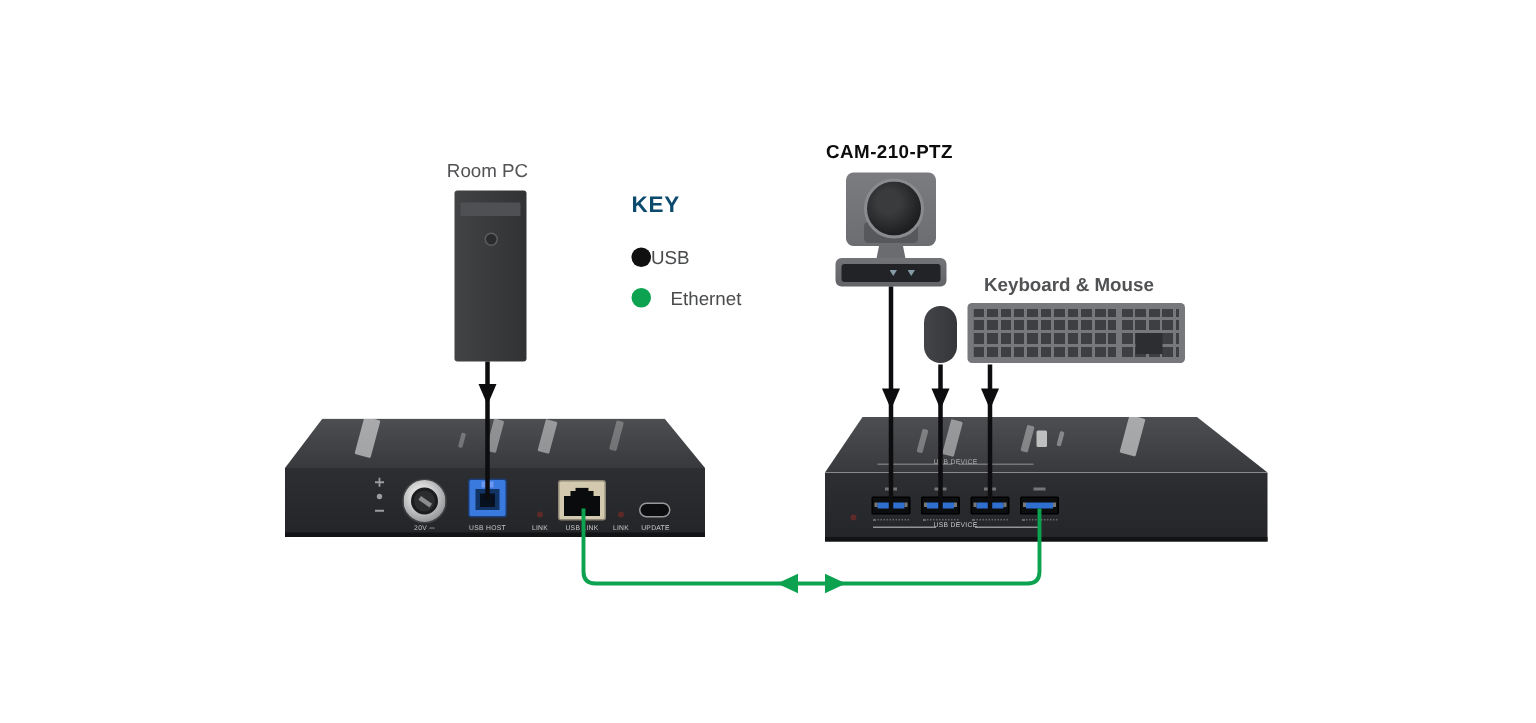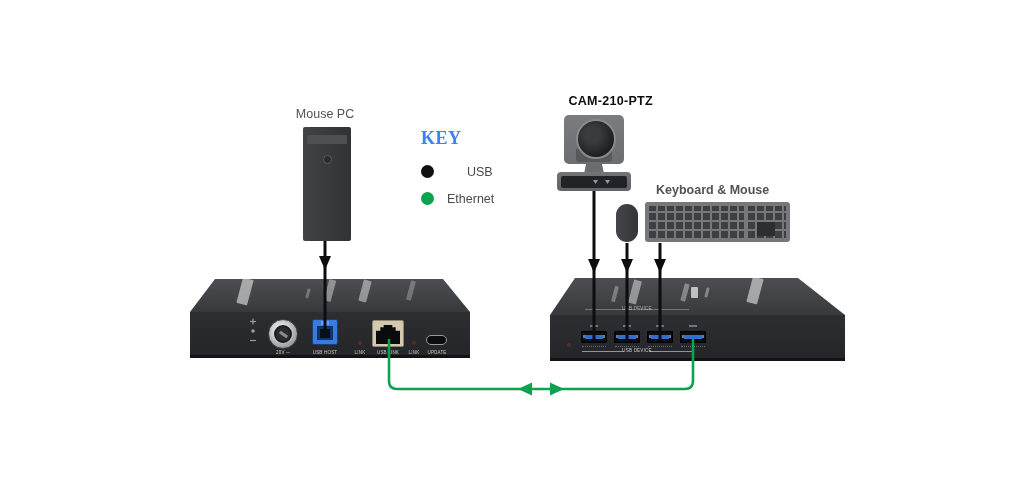--- a/index.html
+++ b/index.html
@@ -4,21 +4,21 @@
 <style>
   html,body{margin:0;padding:0;background:#fff;}
   #canvas{position:relative;width:1024px;height:482px;background:#ffffff;overflow:hidden;
           font-family:"Liberation Sans",sans-serif;}
   .abs{position:absolute;}
   
   .caption{position:absolute;font-size:12.5px;color:#515254;white-space:nowrap;}
   .caption-bold{position:absolute;font-size:12.5px;font-weight:700;color:#0c0c0c;
                 letter-spacing:.3px;white-space:nowrap;}
   
-  .key-title{position:absolute;font-size:18px;font-weight:800;color:#3b82f6;letter-spacing:.5px;font-family:Liberation Serif, serif;}
+  .key-title{position:absolute;font-size:15px;font-weight:800;color:#0c4a6e;letter-spacing:.5px;}
   .key-dot{position:absolute;width:13px;height:13px;border-radius:50%;}
   .dot-usb{background:#101010;}
   .dot-eth{background:#0ca24f;}
   .key-label{position:absolute;font-size:12.5px;color:#4a4b4d;}
   
   .pc-tower{position:absolute;left:303px;top:127px;width:48px;height:114px;border-radius:2px;
             background:linear-gradient(90deg,#424345,#363739 70%,#313234);}
   .pc-bar{position:absolute;left:4px;top:8px;width:40px;height:9px;border-radius:1px;background:#4f5053;}
   .pc-power{position:absolute;left:20px;top:28px;width:7px;height:7px;border-radius:50%;
             background:#2a2b2d;border:1px solid #5c5d60;}
@@ -80,33 +80,33 @@
   .pmark{position:absolute;top:10px;width:8px;height:2px;background:rgba(255,255,255,.35);}
   .pspec{position:absolute;top:31px;width:24px;height:0;border-top:1px dotted rgba(255,255,255,.3);}
   .rule{position:absolute;height:0;border-top:1px solid rgba(255,255,255,.5);}
   .rule-top{border-top:1px solid rgba(255,255,255,.3);}
 </style>
 </head>
 <body>
 
 <div id="canvas">
 
-  <div class="caption" style="left:280px;top:107px;width:90px;text-align:center;">Mouse PC</div>
+  <div class="caption" style="left:280px;top:107px;width:90px;text-align:center;">Room PC</div>
   <div class="pc-tower">
     <div class="pc-bar"></div>
     <div class="pc-power"></div>
   </div>
 
   <div class="key-title" style="left:421px;top:128px;">KEY</div>
   <div class="key-dot dot-usb" style="left:421px;top:165px;"></div>
-  <div class="key-label" style="left:467px;top:165px;">USB</div>
+  <div class="key-label" style="left:434px;top:165px;">USB</div>
   <div class="key-dot dot-eth" style="left:421px;top:192px;"></div>
   <div class="key-label" style="left:447px;top:192px;">Ethernet</div>
 
-  <div class="caption-bold" style="left:533px;top:94px;width:120px;text-align:right;">CAM-210-PTZ</div>
+  <div class="caption-bold" style="left:533px;top:94px;width:120px;text-align:center;">CAM-210-PTZ</div>
   <div class="cam">
     <div class="cam-yoke"></div>
     <div class="cam-notch"></div>
     <div class="cam-lens"></div>
     <div class="cam-neck"></div>
     <div class="cam-base">
       <div class="cam-panel">
         <span class="cam-ir" style="left:32px;"></span>
         <span class="cam-ir" style="left:44px;"></span>
       </div>

